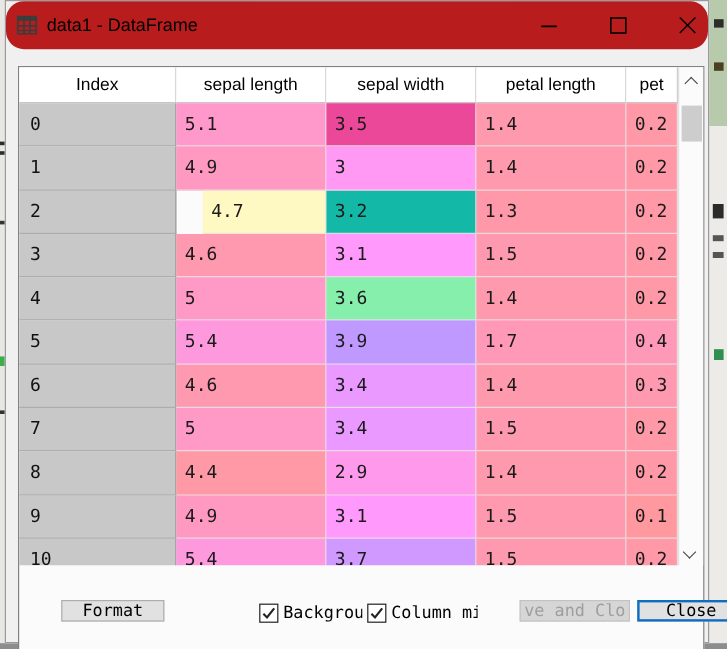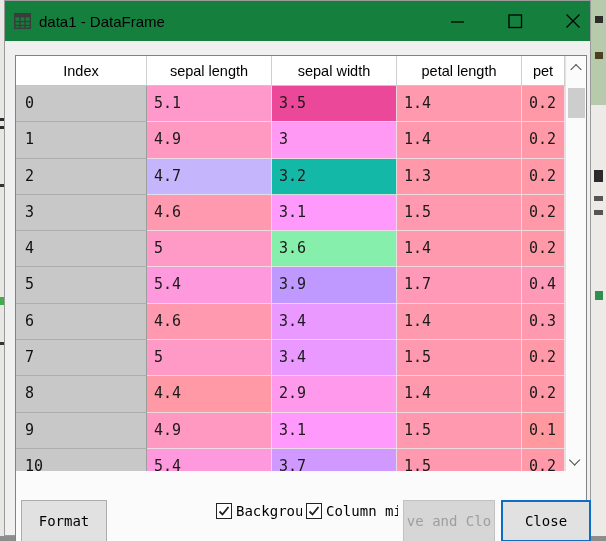--- a/index.html
+++ b/index.html
@@ -10,22 +10,22 @@
   .sliver { position:absolute; }
   .sliver-left  { left:0; top:0; width:4px; height:536px; background:#e9e7e3; }
   .sliver-right { left:591px; top:0; width:15px; height:536px; background:#ecebe8; }
   .sliver-right .green-top { position:absolute; left:0; top:0; width:15px; height:105px; background:#b7cbac; }
   .mark { position:absolute; }
   .bottom-strip { position:absolute; left:0; top:536px; width:606px; height:5px; background:#8d8d8d; }
 
   
   .window { position:absolute; left:4px; top:0; width:587px; height:536px;
             background:#f0f0f0; border:1px solid #9a9a9a; }
-  .titlebar { position:absolute; left:0; top:0; width:100%; height:40px; background:#15803d;
-              display:flex; align-items:center; }
+  .titlebar { position:absolute; left:0; top:0; width:100%; height:40px; background:#b91c1c;
+              display:flex; align-items:center;border-radius:15px; }
   .app-icon { margin-left:9px; width:17px; height:16px; }
   .win-title { margin-left:8px; font-size:15px; color:#000; }
   .winbtn { position:absolute; top:0; width:40px; height:40px; display:flex; align-items:center; justify-content:center; }
   .winbtn svg { display:block; }
 
   
   .frame { position:absolute; left:10px; top:54px; width:572px; height:528px;
            border:1px solid #828282; background:#fbfbfb; }
   .grid-clip { position:absolute; left:0; top:0; width:549px; height:415px; overflow:hidden; }
   .grid { display:grid; grid-template-columns:131px 125px 125px 125px 1fr; width:549px;
@@ -51,23 +51,23 @@
   .chev { display:block; width:8px; height:8px; border-left:1.6px solid #4a4a4a; border-bottom:1.6px solid #4a4a4a; }
   .sbbtn { position:absolute; display:flex; align-items:center; justify-content:center; width:18px; height:18px; }
   .up    { left:1px; top:6px; }   .up .chev   { transform:rotate(135deg) translate(-1px,1px); }
   .down  { left:1px; bottom:2px;} .down .chev { transform:rotate(-45deg) translate(-1px,-1px); }
   .left  { left:4px;  top:0; }    .left .chev { transform:rotate(45deg) translate(1px,-1px); }
   .right { left:548px; top:0; }   .right .chev{ transform:rotate(-135deg) translate(1px,1px); }
 
   
   .footer { position:absolute; left:0; top:497px; width:100%; height:32px;
             font-family:"DejaVu Sans Mono", monospace; font-size:14px; }
-  .btn { position:absolute; top:2px; height:42px; background:#e1e1e1; border:1px solid #adadad;
+  .btn { position:absolute; top:2px; height:18px; background:#e1e1e1; border:1px solid #adadad;
          display:flex; align-items:center; justify-content:center; color:#000;
-         font-family:"DejaVu Sans Mono", monospace; font-size:14px; overflow:hidden; white-space:nowrap; }
+         font-family:"DejaVu Sans Mono", monospace; font-size:14px; overflow:hidden; white-space:nowrap;margin-left:30px; }
   .btn-format { left:16px; width:86px; }
   .btn-resize { left:114px; width:86px; }
   .btn-saveclose { left:398px; width:92px; background:#d6d6d6; border-color:#c2c2c2; color:#9e9e9e; }
   .btn-close { left:496px; width:90px; border:2px solid #0e6cc2; }
   .cbwrap { position:absolute; top:5px; display:flex; align-items:center; }
   .cb1 { left:211px; } .cb2 { left:301px; }
   .cbox { width:16px; height:16px; background:#fff; border:1px solid #222; display:flex;
           align-items:center; justify-content:center; flex:0 0 auto; }
   .cbox svg { display:block; }
   .cblabel { margin-left:4px; color:#000; overflow:hidden; white-space:nowrap; display:inline-block; }
@@ -136,21 +136,21 @@
           <div class="dcell" style="background: rgb(255, 153, 204);">5.1</div>
           <div class="dcell" style="background: #ec4899;">3.5</div>
           <div class="dcell" style="background: rgb(255, 153, 173);">1.4</div>
           <div class="dcell" style="background: rgb(255, 153, 168);">0.2</div>
           <div class="icell">1</div>
           <div class="dcell" style="background: rgb(255, 153, 193);">4.9</div>
           <div class="dcell" style="background: rgb(255, 153, 243);">3</div>
           <div class="dcell" style="background: rgb(255, 153, 173);">1.4</div>
           <div class="dcell" style="background: rgb(255, 153, 168);">0.2</div>
           <div class="icell">2</div>
-          <div class="dcell" style="background: #c4b5fd;">4.7</div>
+          <div class="dcell" style="background: #fef9c3; margin-left: 22px;">4.7</div>
           <div class="dcell" style="background: #14b8a6;">3.2</div>
           <div class="dcell" style="background: rgb(255, 153, 169);">1.3</div>
           <div class="dcell" style="background: rgb(255, 153, 168);">0.2</div>
           <div class="icell">3</div>
           <div class="dcell" style="background: rgb(255, 153, 176);">4.6</div>
           <div class="dcell" style="background: rgb(255, 153, 252);">3.1</div>
           <div class="dcell" style="background: rgb(255, 153, 176);">1.5</div>
           <div class="dcell" style="background: rgb(255, 153, 168);">0.2</div>
           <div class="icell">4</div>
           <div class="dcell" style="background: rgb(255, 153, 198);">5</div>

